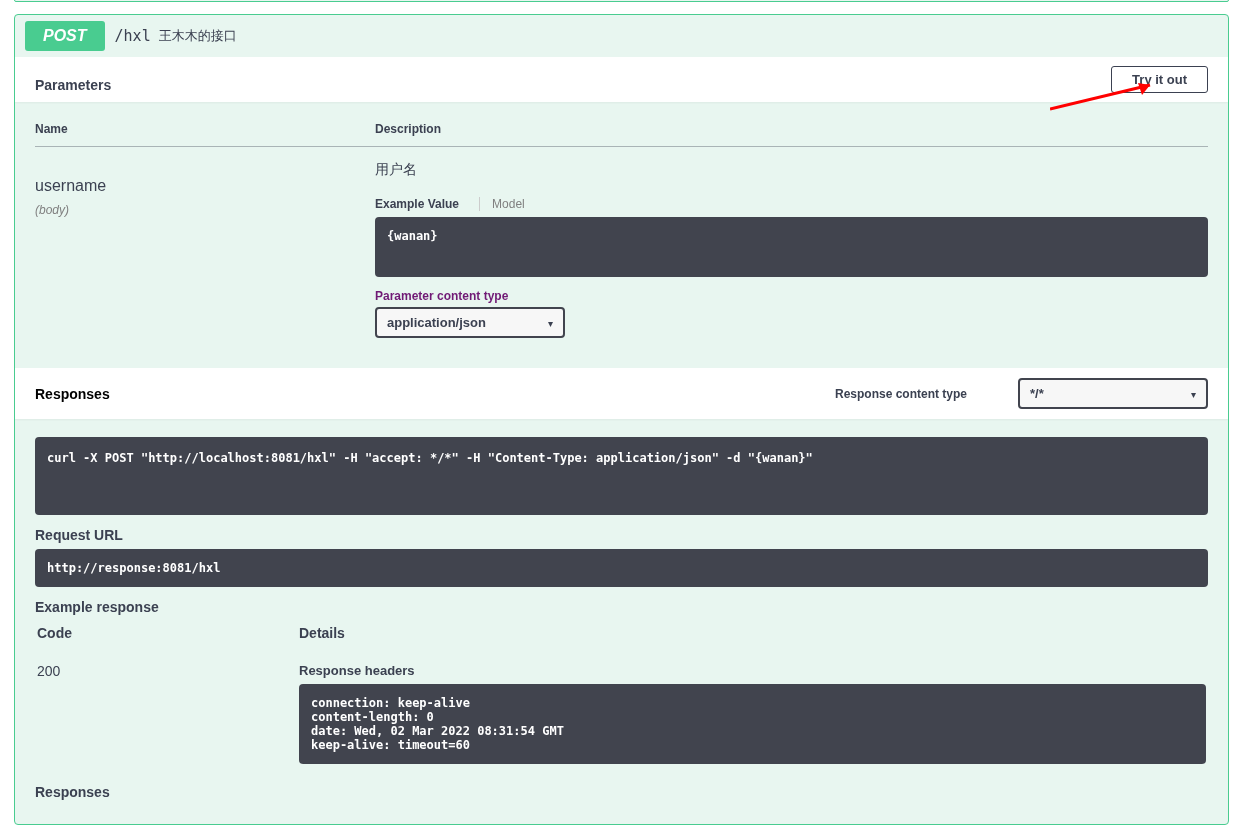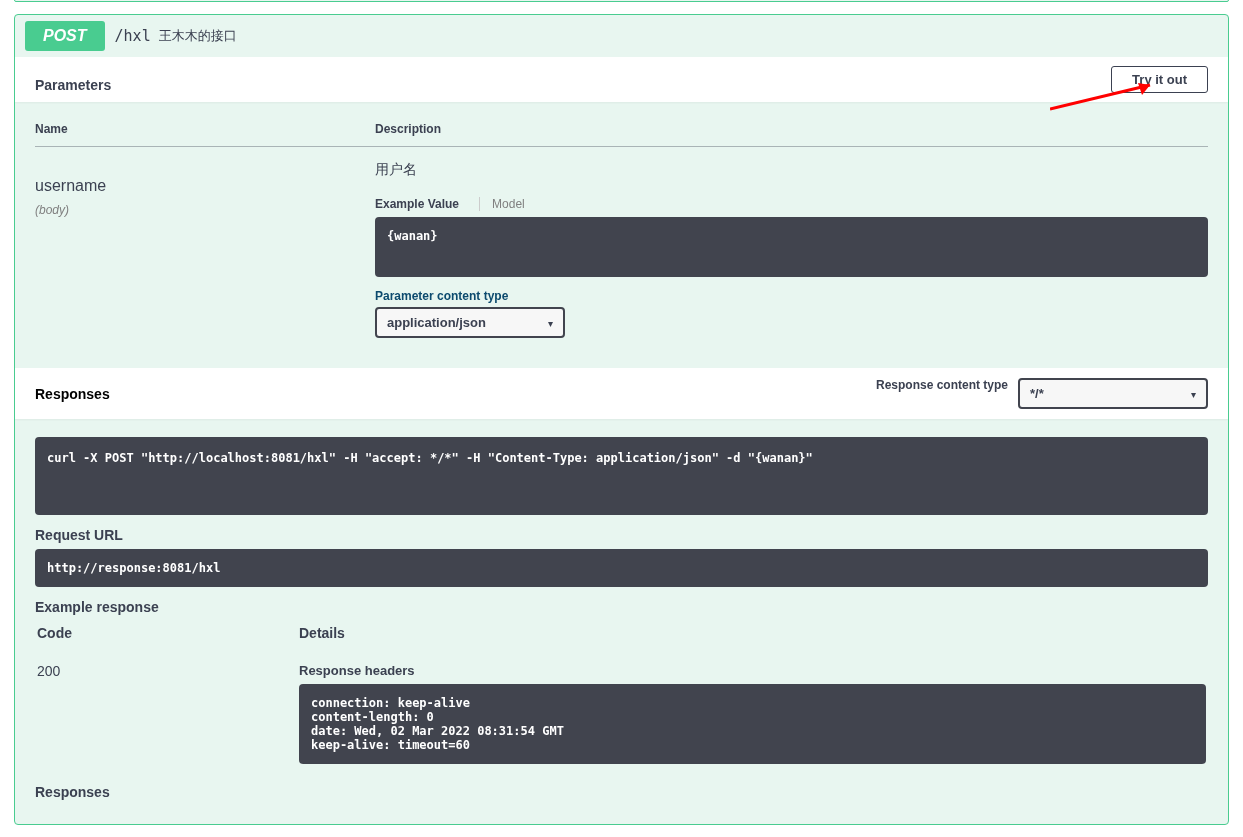--- a/index.html
+++ b/index.html
@@ -18,21 +18,21 @@
     .params-table { width: 100%; border-collapse: collapse; }
     .params-table th { text-align: left; font-size: 12px; color: #3b4151; font-weight: 700; padding: 10px 0; border-bottom: 1px solid rgba(59,65,81,0.2); }
     .params-table td { padding: 14px 0 0 0; vertical-align: top; }
     .param-name { font-size: 16px; color: #3b4151; font-weight: 400; margin-top: 16px; }
     .param-in { font-size: 12px; color: #808080; font-style: italic; margin-top: 8px; }
     .param-desc { font-size: 14px; color: #3b4151; margin-bottom: 18px; }
     .tabs { display: flex; gap: 20px; margin-bottom: 6px; font-size: 12px; }
     .tab { color: #3b4151; font-weight: 700; cursor: pointer; }
     .tab.inactive { color: #808080; font-weight: 400; border-left: 1px solid #ccc; padding-left: 12px; }
     .code-block { background: #41444e; color: #fff; padding: 12px; border-radius: 4px; font-family: Consolas, monospace; font-size: 12px; font-weight: 600; min-height: 60px; }
-    .pct-label { font-size: 12px; font-weight: 700; color: #0c4a6e; margin: 12px 0 4px; }
+    .pct-label { font-size: 12px; font-weight: 700; color: #701a75; margin: 12px 0 4px; }
     .select-wrap { position: relative; display: inline-block; }
     .select { border: 2px solid #41444e; background: #f7f7f7; padding: 6px 40px 6px 10px; border-radius: 4px; font-size: 13px; font-weight: 700; color: #3b4151; cursor: pointer; appearance: none; min-width: 190px; }
     .select-arrow { position: absolute; right: 12px; top: 50%; transform: translateY(-50%); pointer-events: none; font-size: 10px; color: #3b4151; }
     .resp-section-bar { background: #fff; padding: 10px 20px; display: flex; justify-content: space-between; align-items: center; box-shadow: 0 1px 2px rgba(0,0,0,0.05); }
     .resp-ct-label { font-size: 12px; color: #3b4151; font-weight: 700; margin-right: 10px; }
     .responses-body { padding: 18px 20px; }
     .sub-h { font-size: 14px; font-weight: 700; color: #3b4151; margin: 12px 0 6px; }
     .dark-block { background: #41444e; color: #fff; padding: 12px; border-radius: 4px; font-family: Consolas, monospace; font-size: 12px; font-weight: 700; min-height: 30px; white-space: pre; overflow-x: auto; }
     .dark-block.tall { min-height: 78px; padding-top: 14px; }
     .codes-table { width: 100%; margin-top: 8px; }
@@ -98,21 +98,21 @@
                 <span class="select-arrow">▾</span>
               </div>
             </td>
           </tr>
         </tbody>
       </table>
     </div>
 
     <div class="resp-section-bar">
       <h4>Responses</h4>
-      <div style="display:flex; align-items:flex-start;">
+      <div style="display:flex; align-items:center;gap:41px;">
         <span class="resp-ct-label">Response content type</span>
         <div class="select-wrap">
           <select class="select">
             <option>*/*</option>
           </select>
           <span class="select-arrow">▾</span>
         </div>
       </div>
     </div>
 

